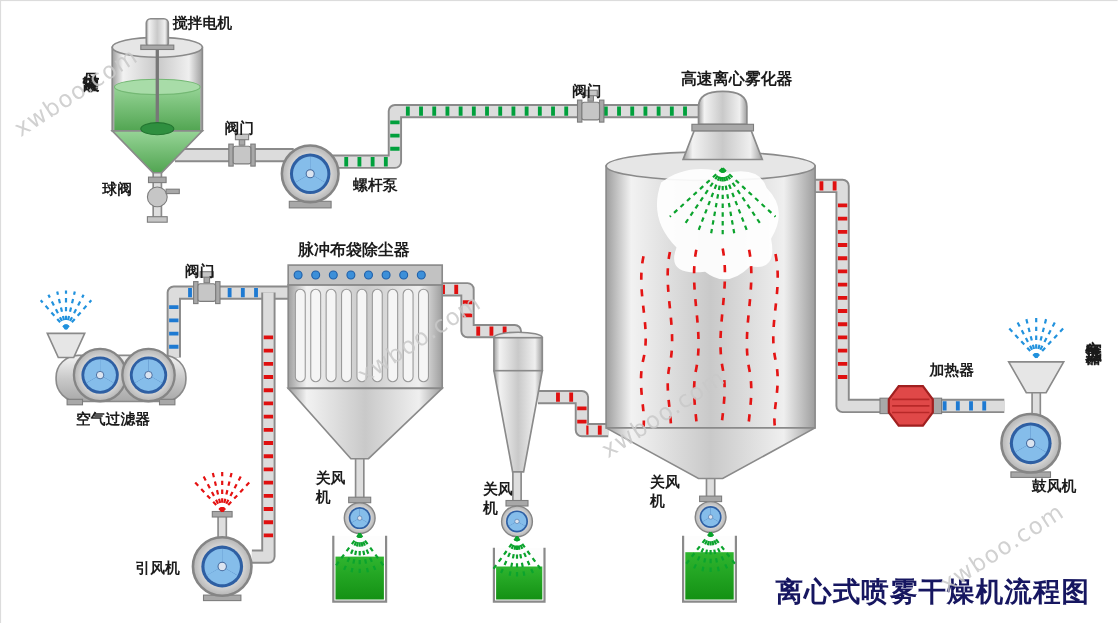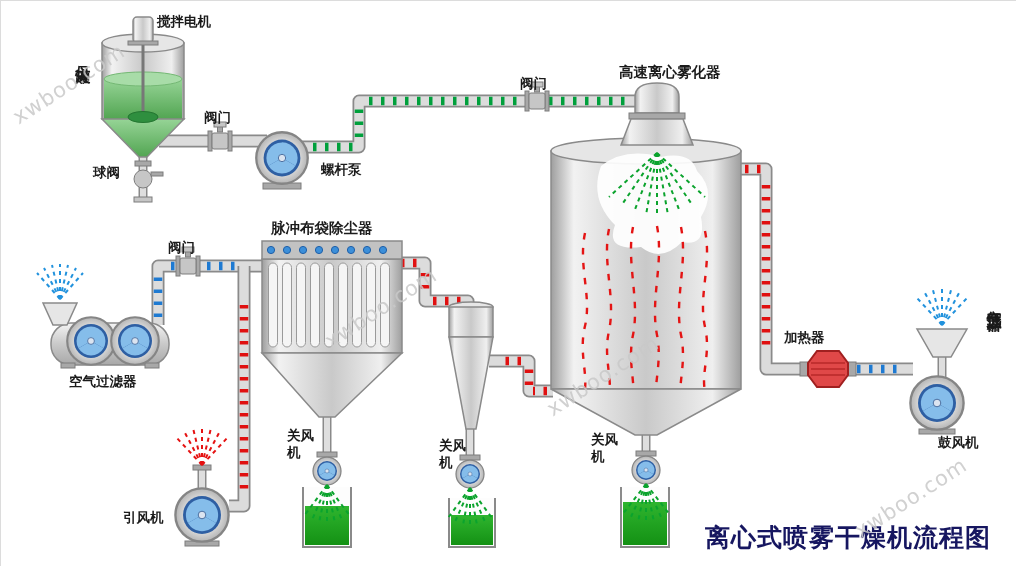--- a/index.html
+++ b/index.html
@@ -386,21 +386,21 @@
 <div class="lbl big" style="left:270px;top:218px;">脉冲布袋除尘器</div>
 <div class="lbl" style="left:167px;top:238px;">阀门</div>
 <div class="lbl" style="left:68px;top:372px;">空气过滤器</div>
 <div class="lbl" style="left:122px;top:508px;">引风机</div>
 <div class="lbl" style="left:286px;top:426px;">关风
 机</div>
 <div class="lbl" style="left:438px;top:436px;">关风
 机</div>
 <div class="lbl" style="left:590px;top:430px;">关风
 机</div>
-<div class="lbl" style="left:783px;top:328px;">加热器</div>
+<div class="lbl" style="left:844px;top:328px;">加热器</div>
 <div class="lbl vert" style="left:962px;top:296px;height:58px;width:40px;">空气过滤器</div>
 <div class="lbl" style="left:937px;top:433px;">鼓风机</div>
 
 <div class="title" style="left:704px;top:520px;">离心式喷雾干燥机流程图</div>
 
 <div class="wm" style="left:14px;top:106px;">xwboo.com</div>
 <div class="wm" style="left:326px;top:330px;">xwboo.com</div>
 <div class="wm" style="left:548px;top:398px;">xwboo.com</div>
 <div class="wm" style="left:856px;top:520px;">xwboo.com</div>
 

